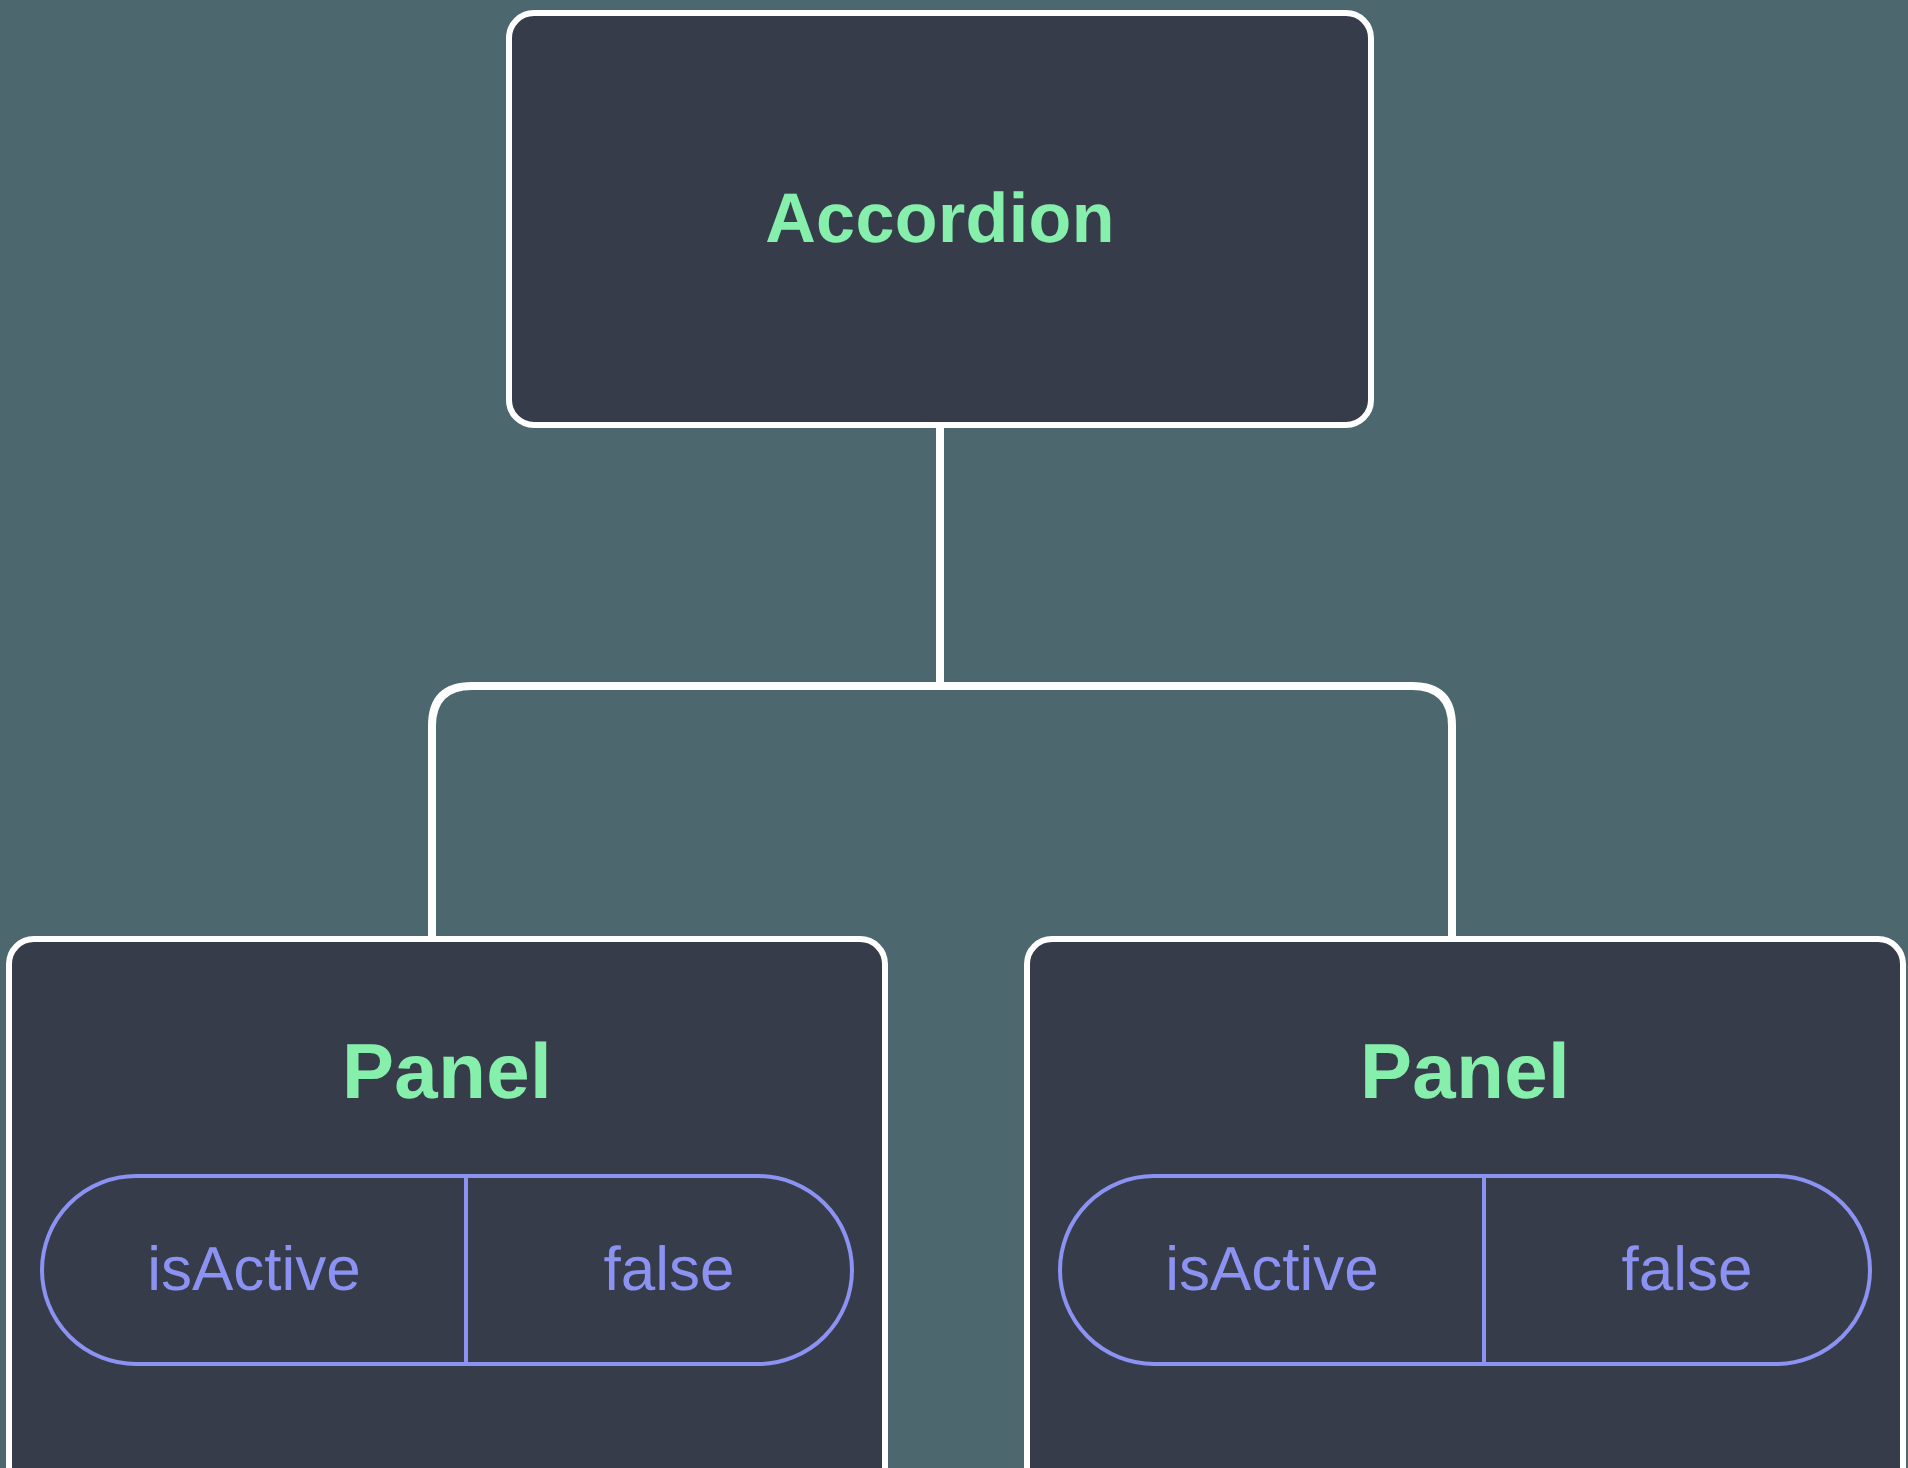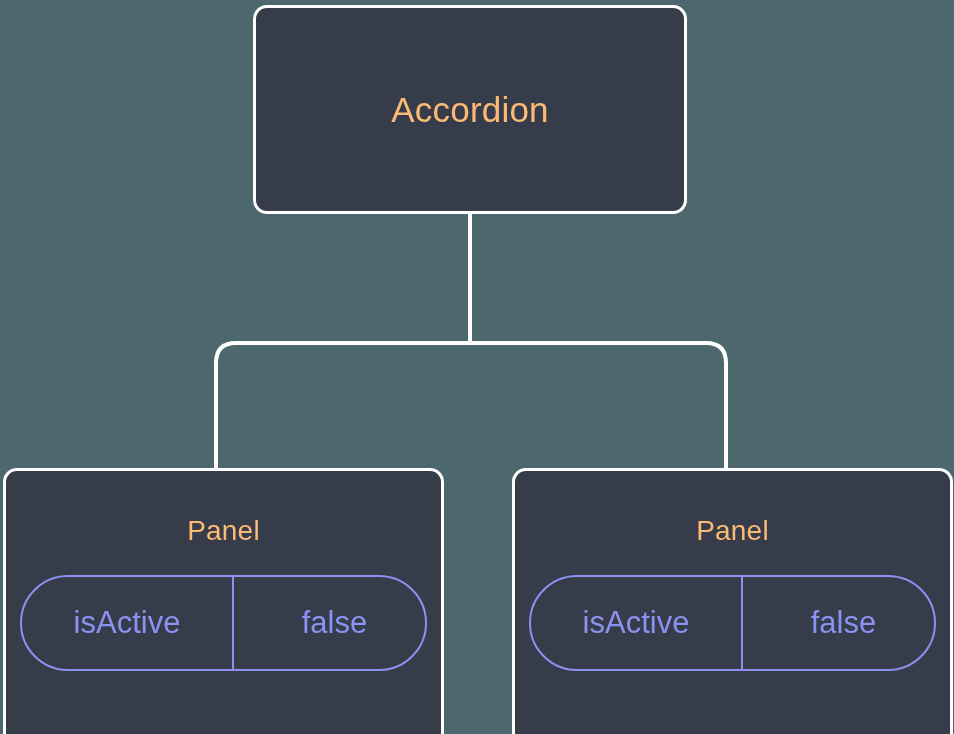--- a/index.html
+++ b/index.html
@@ -65,27 +65,27 @@
     width: 441px;
     height: 300px;   
     justify-content: flex-start;
     padding-top: 44px;
   }
 
   .node-child.left  { left: 3px; }
   .node-child.right { left: 512px; }
 
   .node-title {
-    color: #fdba74;
-    font-weight: 400;
+    color: #86efac;
+    font-weight: 700;
     letter-spacing: 0.2px;
     white-space: nowrap;
   }
   .node-root .node-title  { font-size: 35px; }
-  .node-child .node-title { font-size: 28px; }
+  .node-child .node-title { font-size: 39px; }
 
   
   .prop-pill {
     margin-top: 28px;
     height: 96px;
     display: flex;
     align-items: stretch;
     border: 2px solid #8b92f2;
     border-radius: 48px;
     overflow: hidden;

